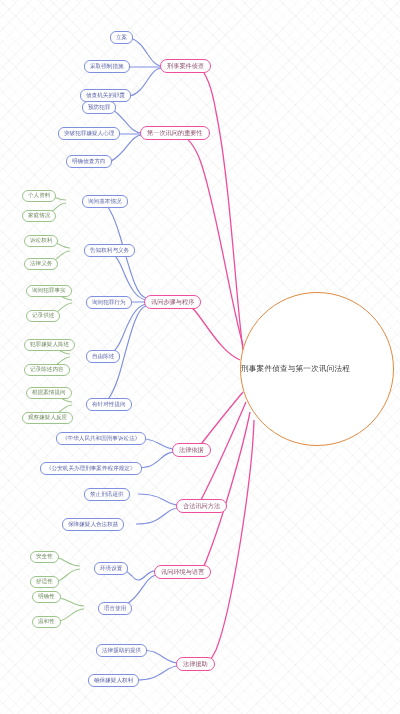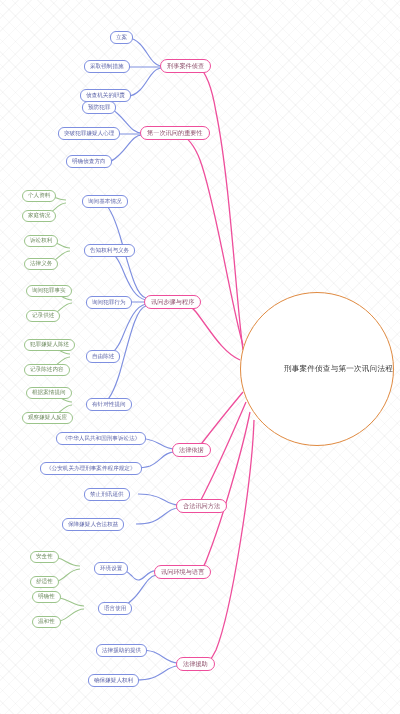--- a/index.html
+++ b/index.html
@@ -27,21 +27,21 @@
     line-height:1.05;
   }
   
   .root{
     position:absolute;
     left:240px;top:292px;
     width:152px;height:152px;
     border-radius:50%;
     border:1.4px solid #E08A40;
     background:#ffffff;
-    display:flex;align-items:center;justify-content:flex-end;
+    display:flex;align-items:center;justify-content:flex-start;
     font-size:7.6px;color:#3a3a3a;letter-spacing:0.2px;
     z-index:5;
   }
   
   .lvl1{
     border-color:#EE4E9B;
     color:#8a4a66;
     font-size:6.2px;
     padding:0 6px;
     height:14px;

